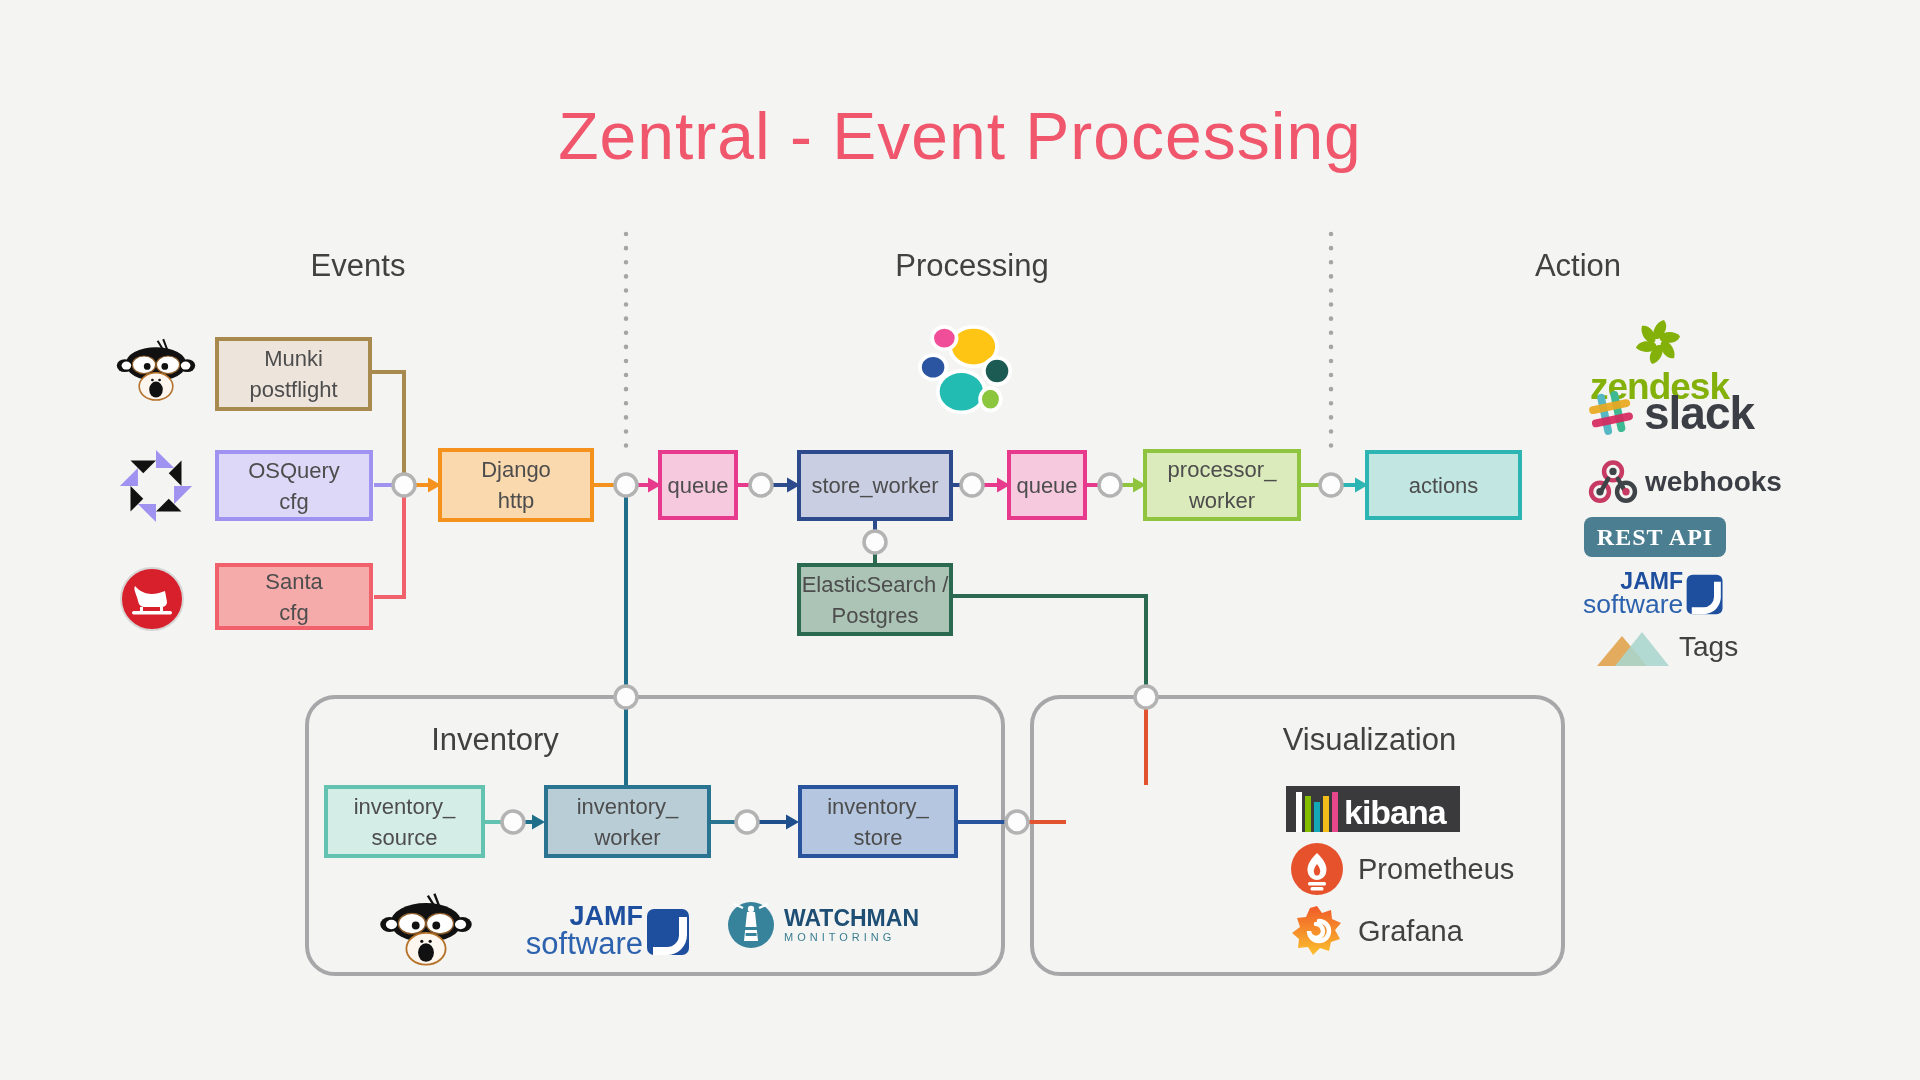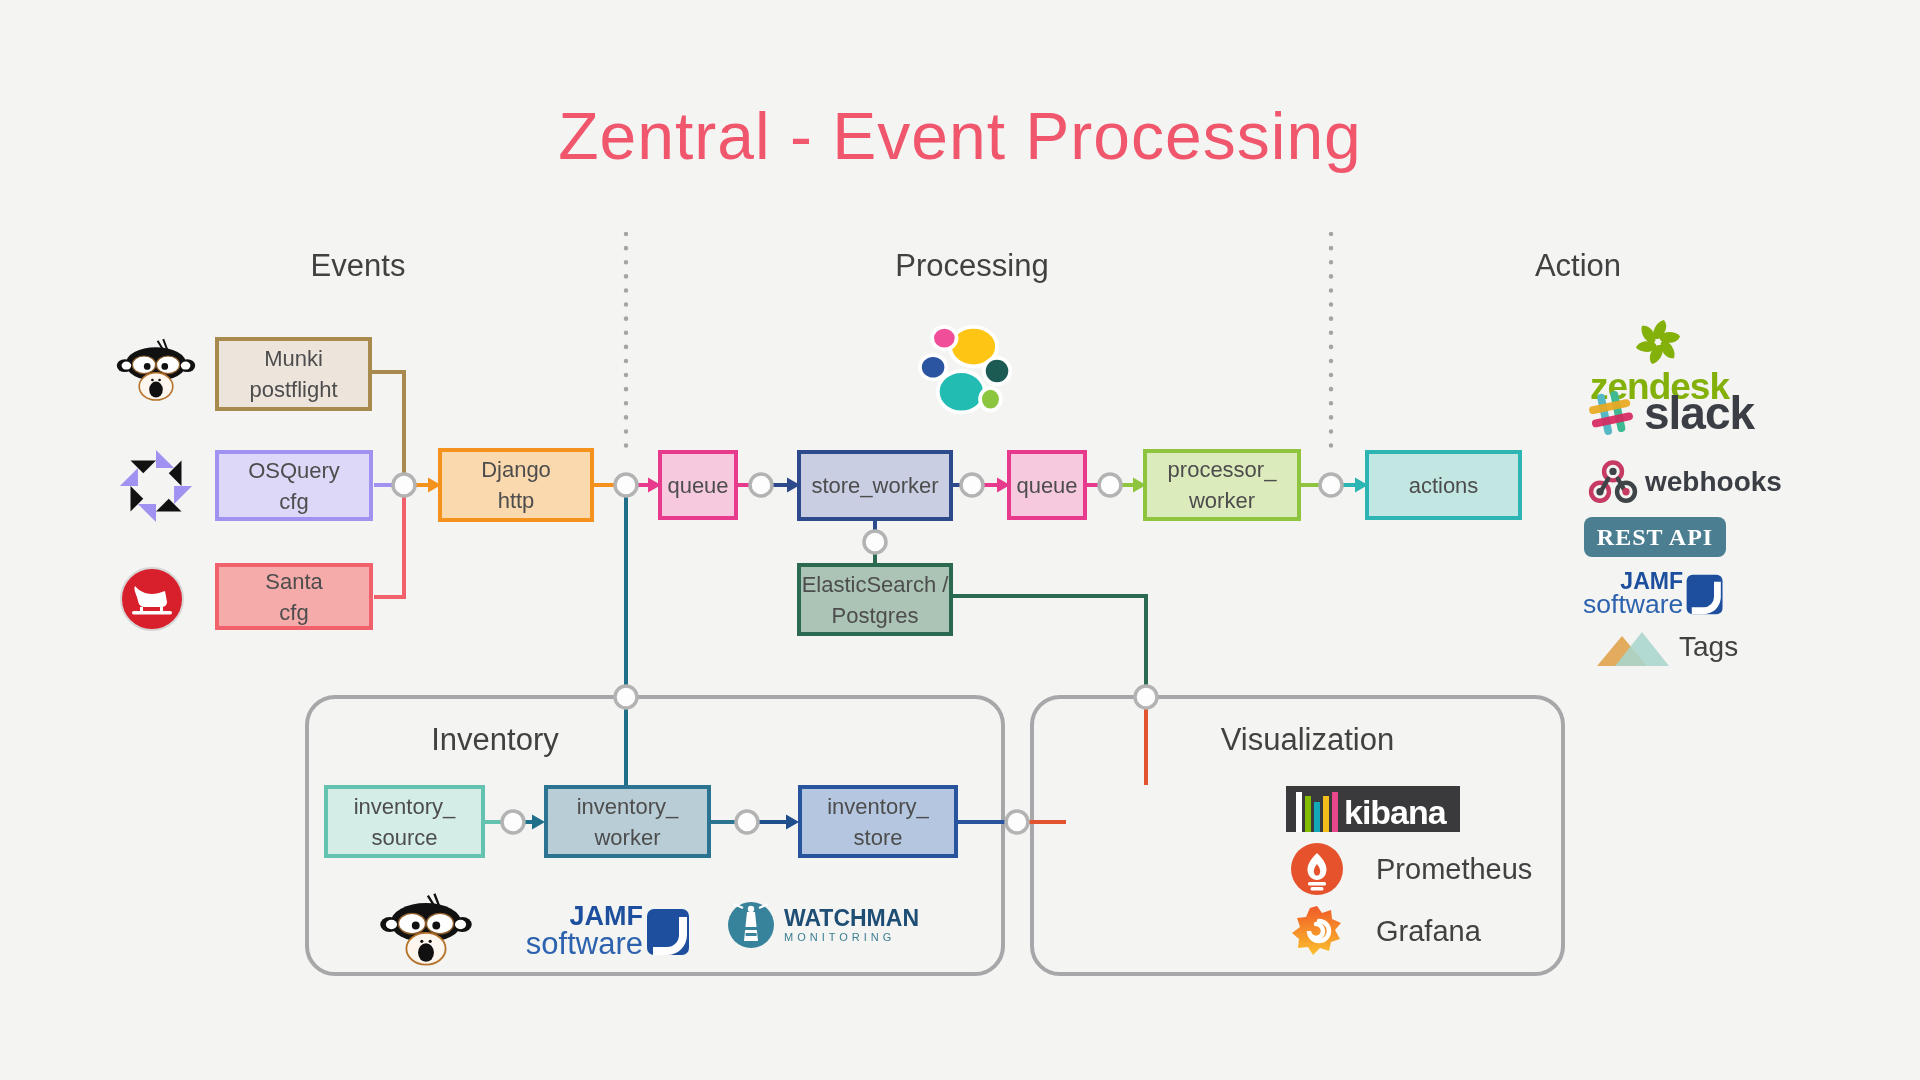--- a/index.html
+++ b/index.html
@@ -19,21 +19,21 @@
   .zendesk-text{font-size:37px;font-weight:700;color:#84b00a;letter-spacing:-1px;margin-left:4px;}
   .slack-text{font-size:46px;font-weight:700;color:#3b3e45;letter-spacing:-1px;margin-left:8px;}
   .webhooks-text{font-size:28px;font-weight:700;color:#3b3e45;margin-left:6px;}
   .restapi{position:absolute;background:#4a7e90;border-radius:8px;color:#fff;
            font-family:"Liberation Serif",serif;font-weight:700;font-size:24px;
            display:flex;align-items:center;justify-content:center;letter-spacing:1px;z-index:10;}
   .tags-text{font-size:28px;color:#414141;margin-left:10px;}
   .kibana{position:absolute;background:#3a3a3c;display:flex;align-items:center;
           padding:0 14px 0 10px;z-index:10;}
   .kibana-text{color:#ffffff;font-size:34px;font-weight:700;letter-spacing:-1px;margin-left:4px;}
-  .viz-tool-text{font-size:29px;color:#414141;margin-left:32px;}
+  .viz-tool-text{font-size:29px;color:#414141;margin-left:14px;}
   .watchman-name{font-size:23px;font-weight:700;color:#1e4e74;line-height:24px;}
   .watchman-sub{font-size:11px;letter-spacing:4px;color:#3a7d92;line-height:14px;}
 </style>
 </head>
 <body>
 
 <div class="canvas">
 
   <svg width="0" height="0" style="position:absolute">
     <defs>
@@ -171,21 +171,21 @@
       <circle cx="0" cy="-16" r="3.2" fill="#ffffff"></circle>
       <path d="M-8,-17 l-9,-4 M8,-17 l9,-4" stroke="#ffffff" stroke-width="2.4"></path>
     </svg>
     <div style="margin-left:8px;">
       <div class="watchman-name">WATCHMAN</div>
       <div class="watchman-sub">MONITORING</div>
     </div>
   </div>
 
   <div class="container" style="left:1030px;top:695px;width:535px;height:281px;"></div>
-  <div class="container-title" style="left:996px;top:722px;width:535px;padding-left:44px;">Visualization</div>
+  <div class="container-title" style="left:1058px;top:722px;width:535px;padding-left:44px;">Visualization</div>
 
 
   <div class="kibana" style="left:1286px;top:786px;height:46px;align-items:flex-end;">
     <svg width="44" height="40" viewBox="0 0 44 40">
       <rect x="0" y="0" width="6" height="40" fill="#ffffff"></rect>
       <rect x="9" y="4" width="6" height="36" fill="#84bd00"></rect>
       <rect x="18" y="10" width="6" height="30" fill="#14a7b8"></rect>
       <rect x="27" y="4" width="6" height="36" fill="#f4bd19"></rect>
       <rect x="36" y="0" width="6" height="40" fill="#e8478b"></rect>
     </svg>

